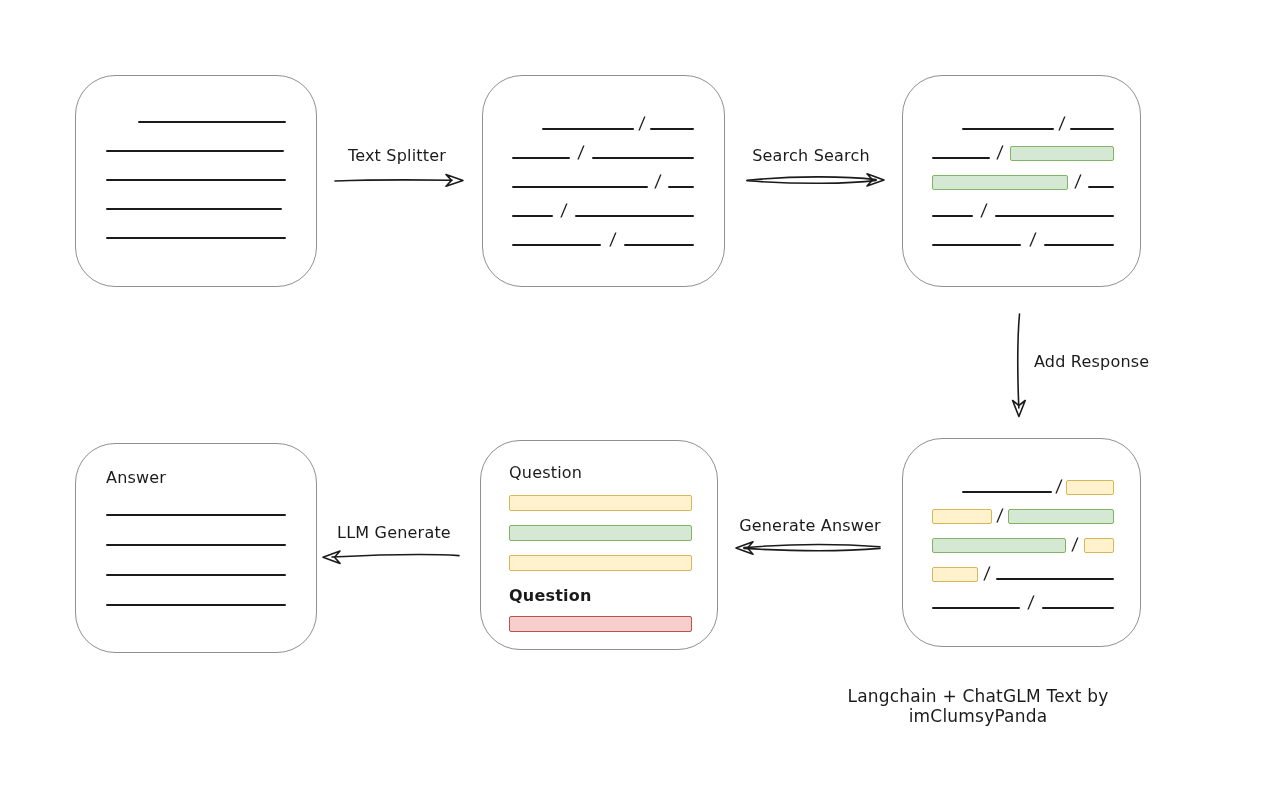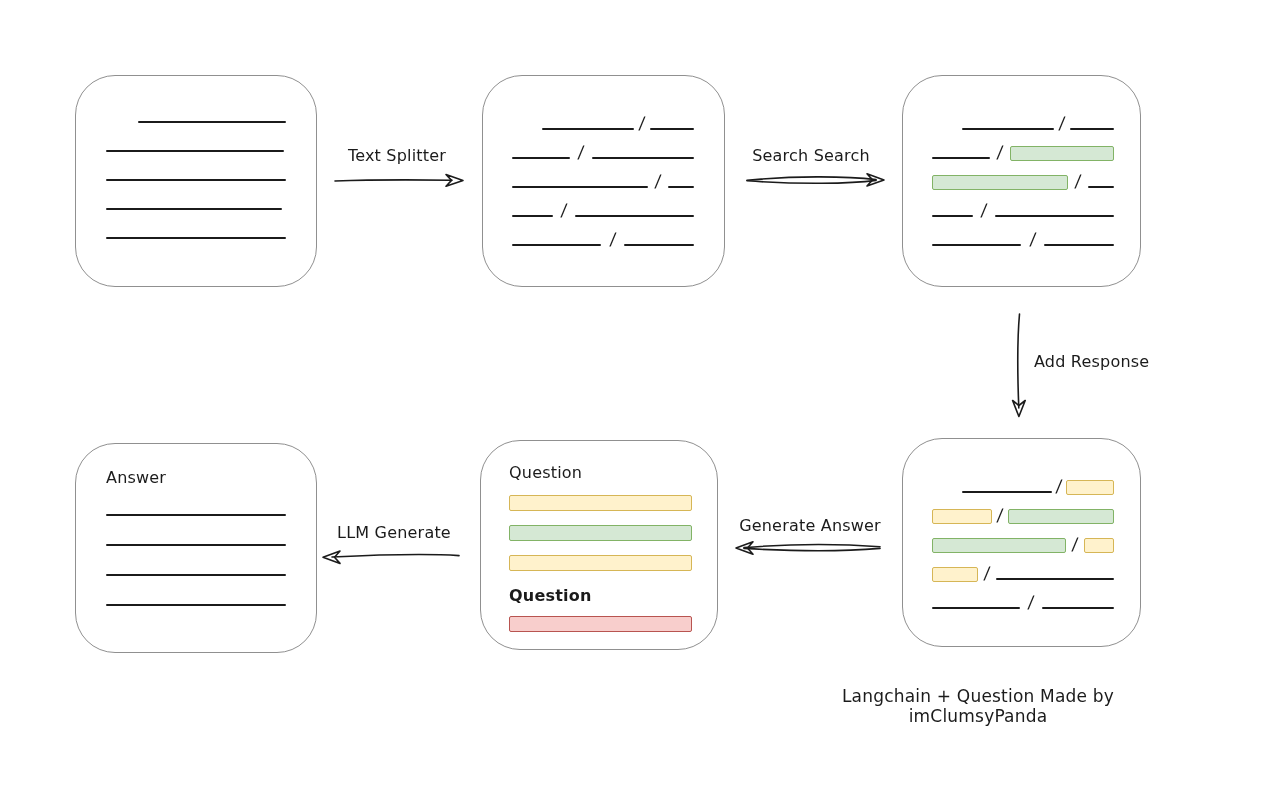--- a/index.html
+++ b/index.html
@@ -216,15 +216,15 @@
       <path d="M880,546.8 C838,543.6 786,544.2 744,547.6"></path>
       <path d="M880,548.4 C842,551.6 792,551.2 744,548.4"></path>
       <path d="M753,541.8 L736,548 L753,554.2 L747.5,548 Z"></path>
     </g>
     <g>
       <path d="M459,555.6 C421,553.2 382,554.6 332,557"></path>
       <path d="M340,551 L323,557.2 L340,563.4 L334.5,557.2 Z"></path>
     </g>
   </svg>
 
-  <div id="credit">Langchain + Question Made by imClumsyPanda</div>
+  <div id="credit">Langchain + ChatGLM Text by imClumsyPanda</div>
 
 </div>
 
 </body></html>

